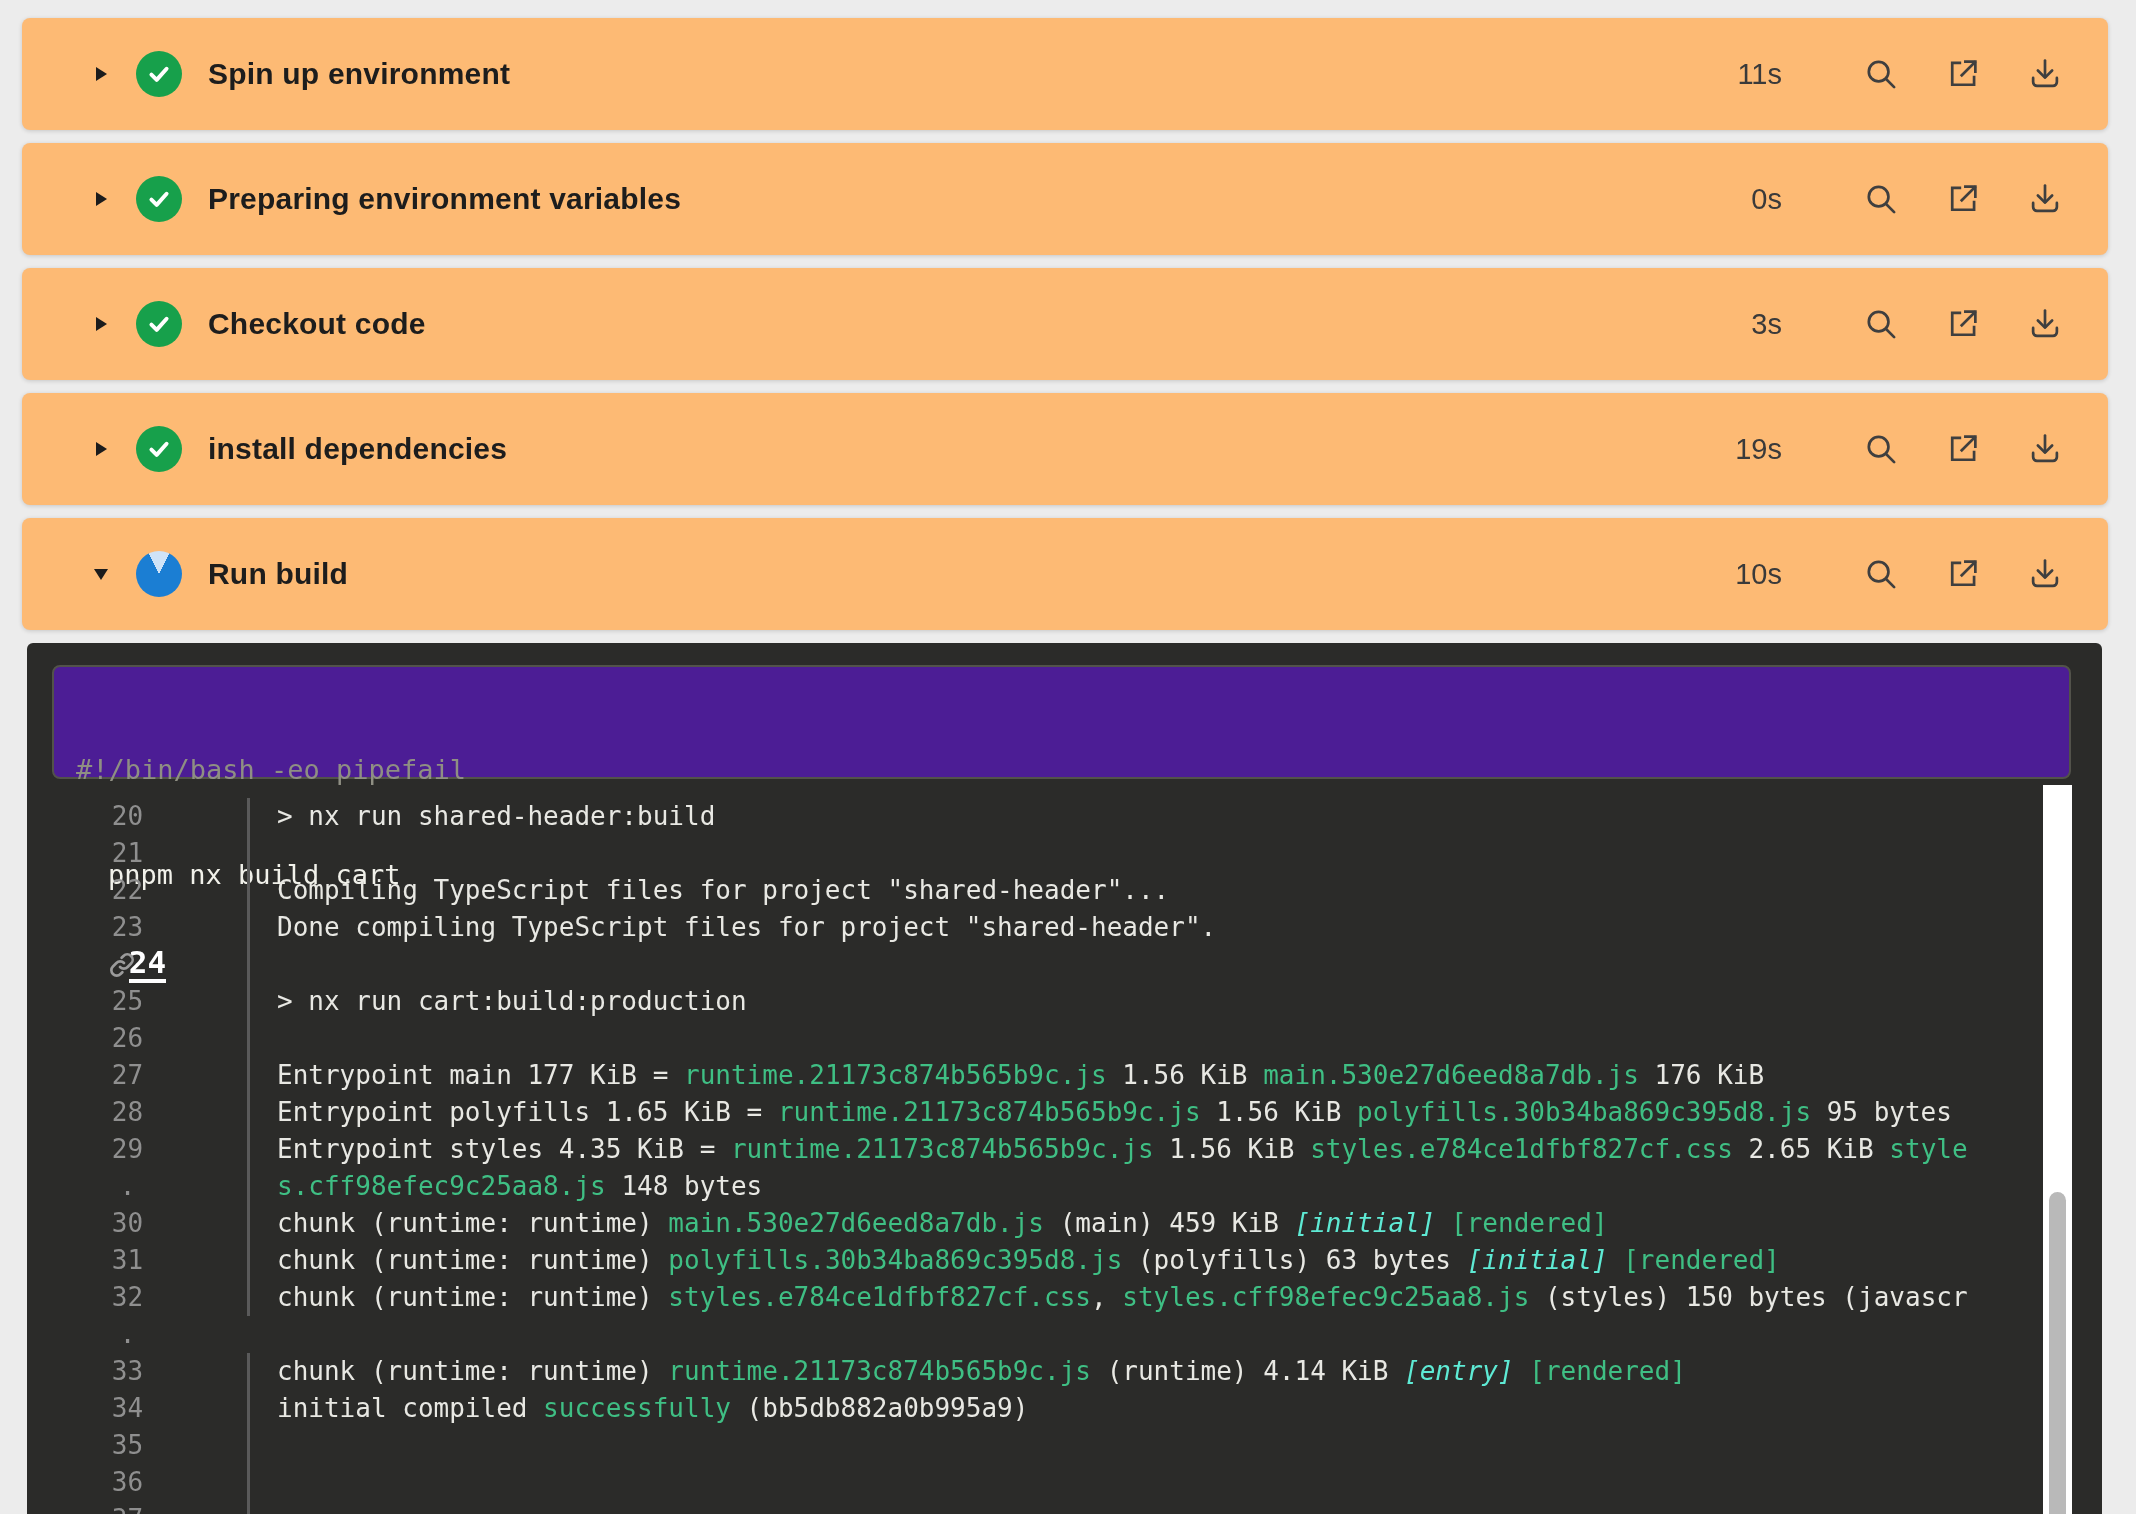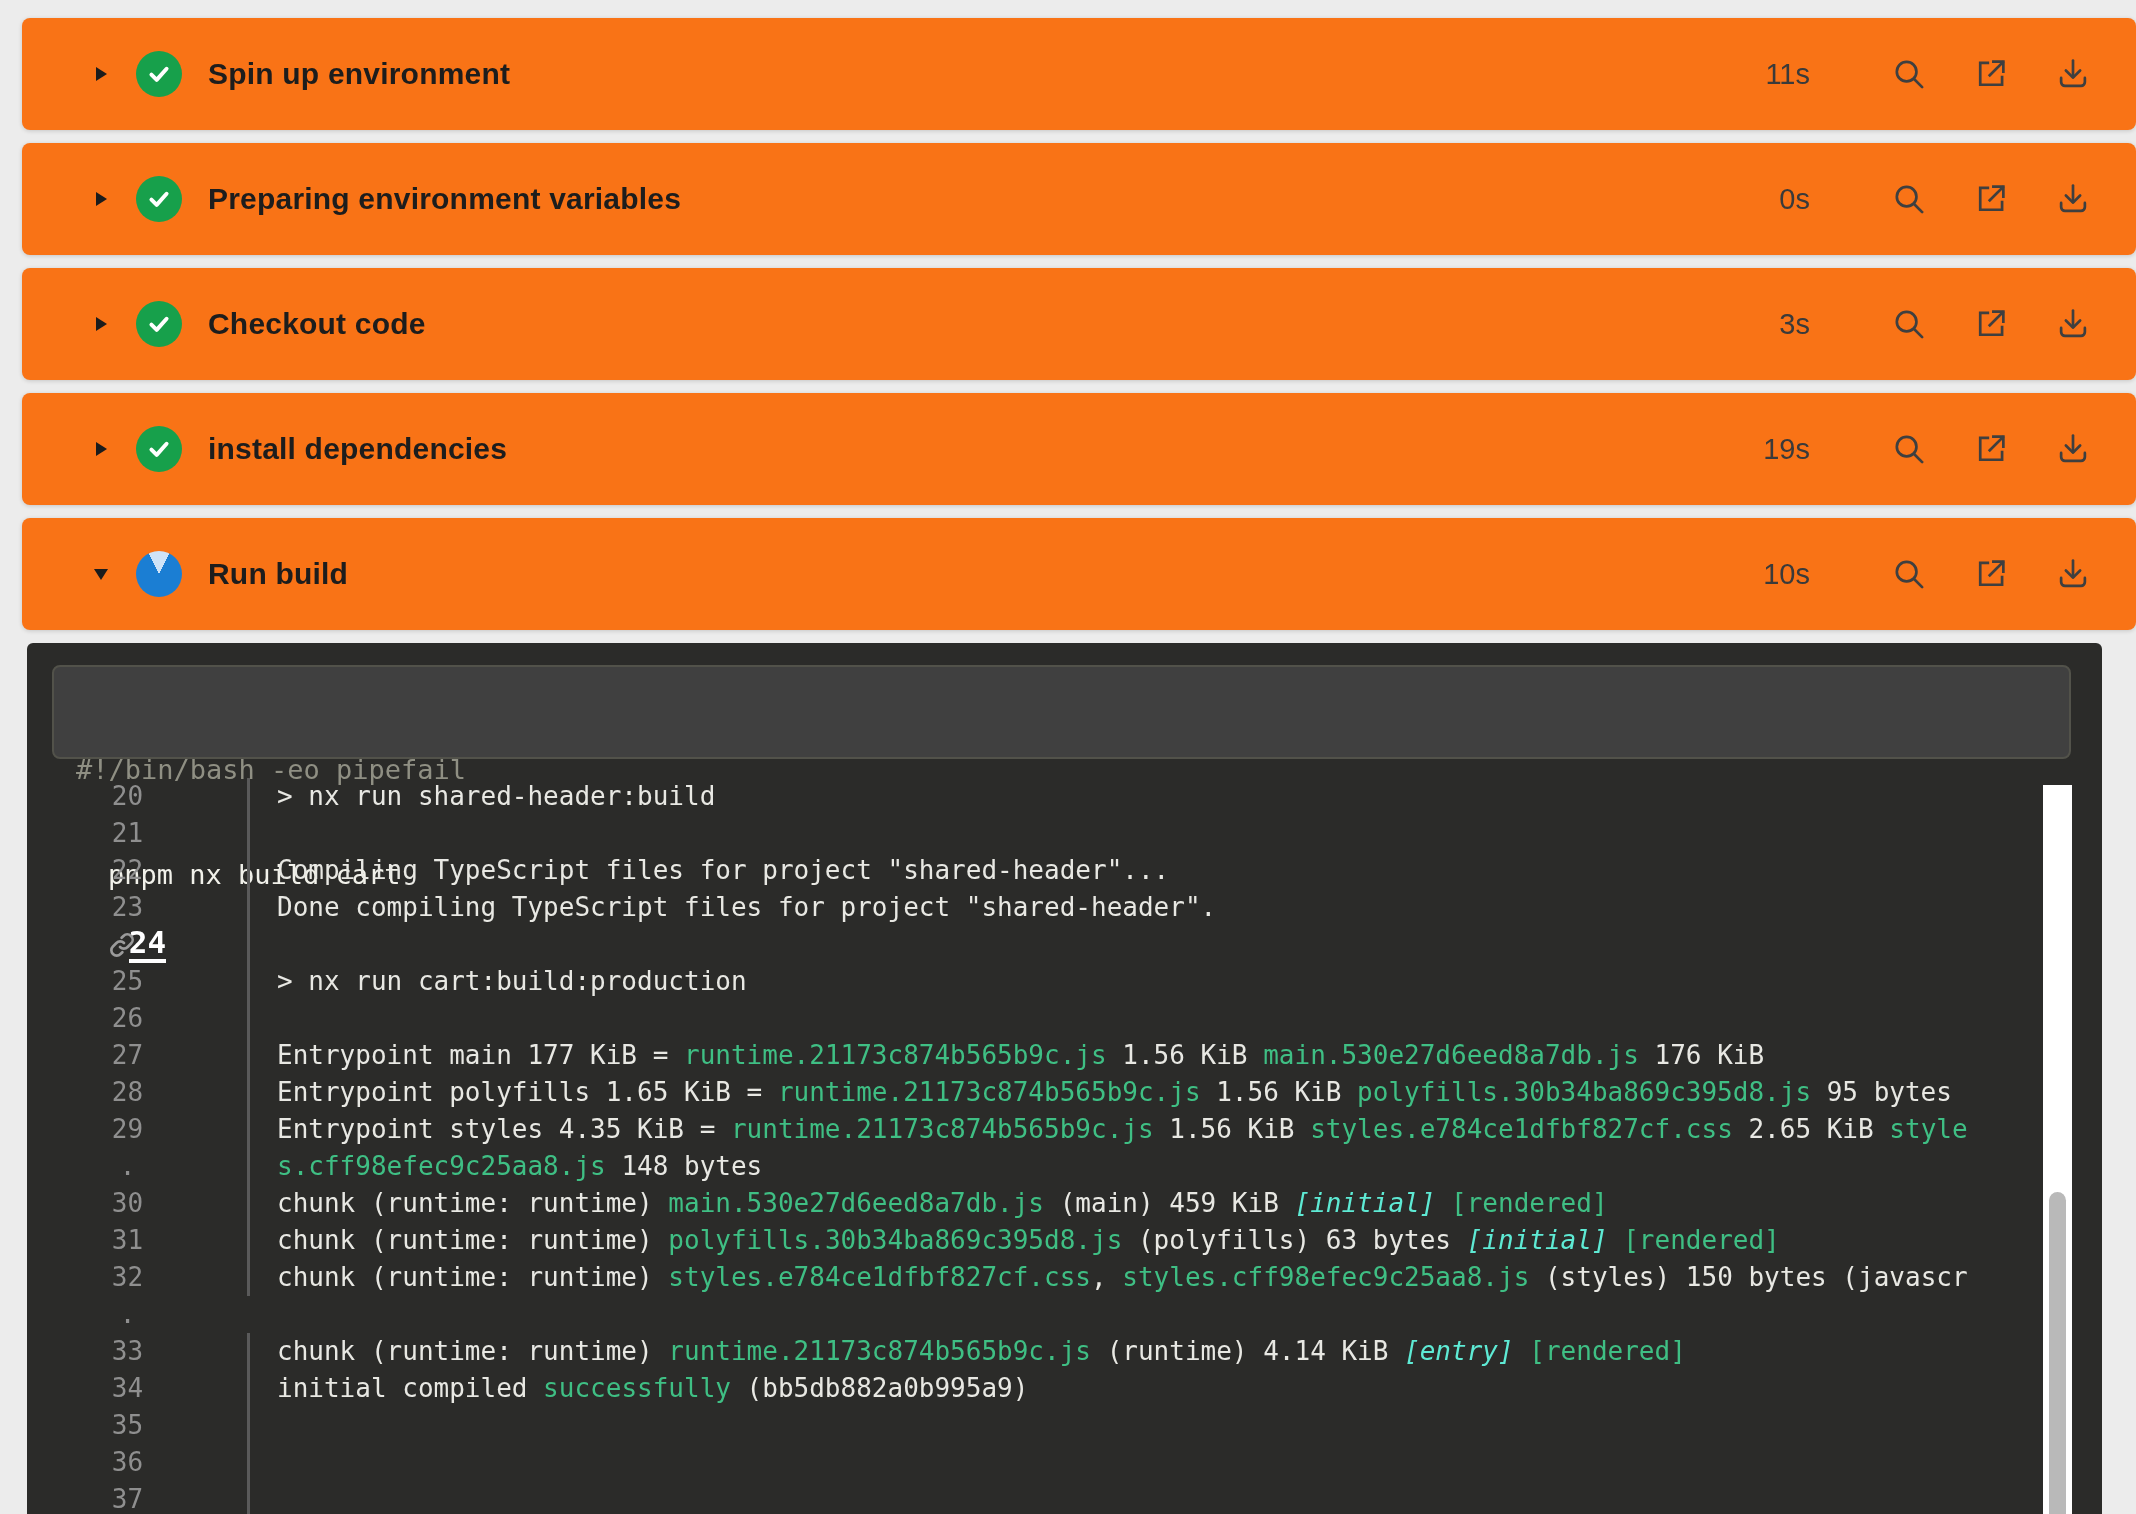--- a/index.html
+++ b/index.html
@@ -3,21 +3,21 @@
 <meta charset="utf-8">
 <style>
   * { margin:0; padding:0; box-sizing:border-box; }
   html,body { width:2136px; height:1514px; overflow:hidden; }
   body { background:#ececec; font-family:"Liberation Sans", sans-serif; }
 
   .page { width:2136px; height:1514px; padding-top:18px; position:relative; }
 
   
   .step-card {
-    margin:0 0 13px 22px; height:112px; background:#f97316;
+    margin:0 28px 13px 22px; height:112px; background:#fdba74;
     border-radius:8px; box-shadow:0 1px 4px rgba(0,0,0,.16);
     display:flex; align-items:center; padding:0 44px 0 70px;
   }
   .tri { width:18px; height:18px; flex:none; display:flex; align-items:center; justify-content:center; cursor:pointer; }
   .tri svg { display:block; }
   .status-dot { width:46px; height:46px; border-radius:50%; flex:none; margin-left:26px;
     display:flex; align-items:center; justify-content:center; }
   .status-success { background:#17a04b; }
   .status-running { background:conic-gradient(from 334deg, #cfe3f7 0 52deg, #1b7ed3 52deg 360deg); }
   .step-label { margin-left:26px; font-size:30px; font-weight:bold; color:#1d1d1d; letter-spacing:.2px; }
@@ -26,22 +26,22 @@
   .hicon { width:38px; height:38px; margin-left:44px; cursor:pointer; flex:none; }
   .hicon svg { display:block; width:38px; height:38px; }
 
   
   .terminal {
     position:relative; margin:7px 34px 0 27px; width:2075px; height:878px;
     background:#2b2b29; border-radius:6px 6px 0 0; overflow:hidden;
     font-family:"DejaVu Sans Mono", monospace;
   }
   .cmdbox {
-    margin:22px 31px 0 25px; height:94px;
-    background:#404040; border:2px solid #52524a; border-radius:8px;
+    margin:22px 31px 0 25px; height:114px;
+    background:#4c1d95; border:2px solid #52524a; border-radius:8px;
     padding:15px 0 0 22px; font-size:27px; line-height:35px; white-space:pre;
   }
   .cmd-muted { color:#8f8f83; }
   .cmd-main  { color:#f1f1ea;margin-left:32px; }
 
   .log-lines { margin-top:19px; }
   .log-row { position:relative; display:flex; align-items:center; height:37px; font-size:26px; white-space:pre; }
   .linkicon { position:absolute; left:79px; top:3px; width:32px; height:32px; cursor:pointer; }
   .lineno { flex:none; width:201px; text-align:center; color:#8f8f8f; cursor:pointer; }
   .lineno .n { display:inline-block; line-height:33px; }

